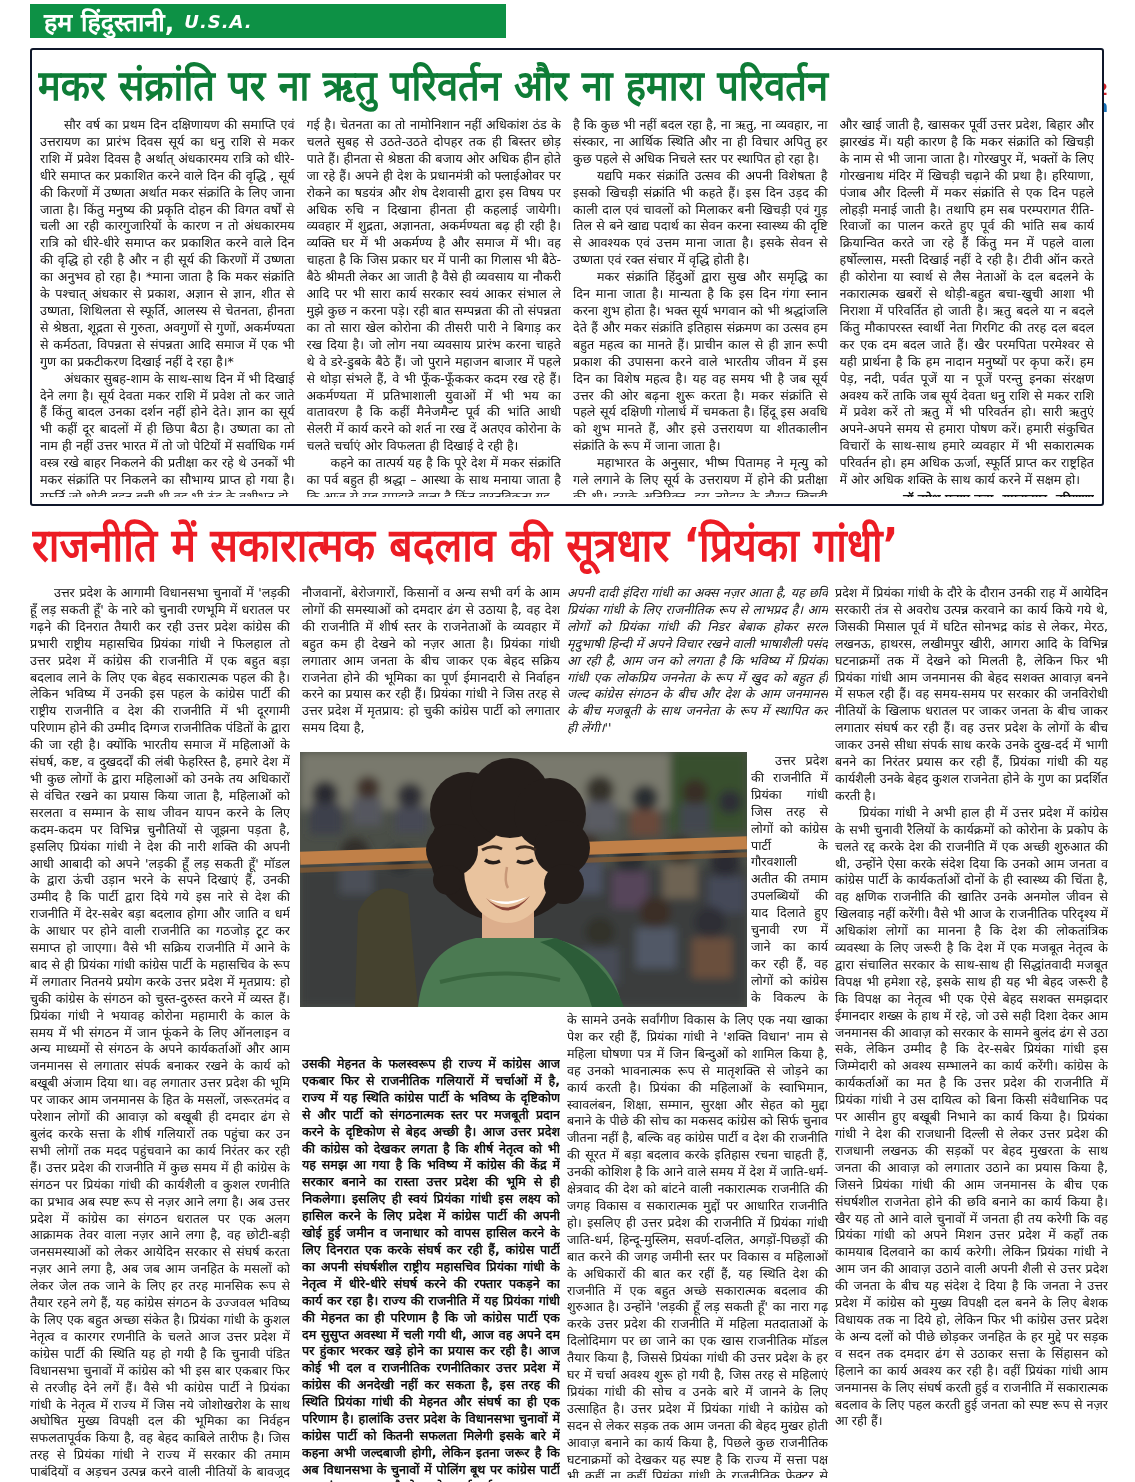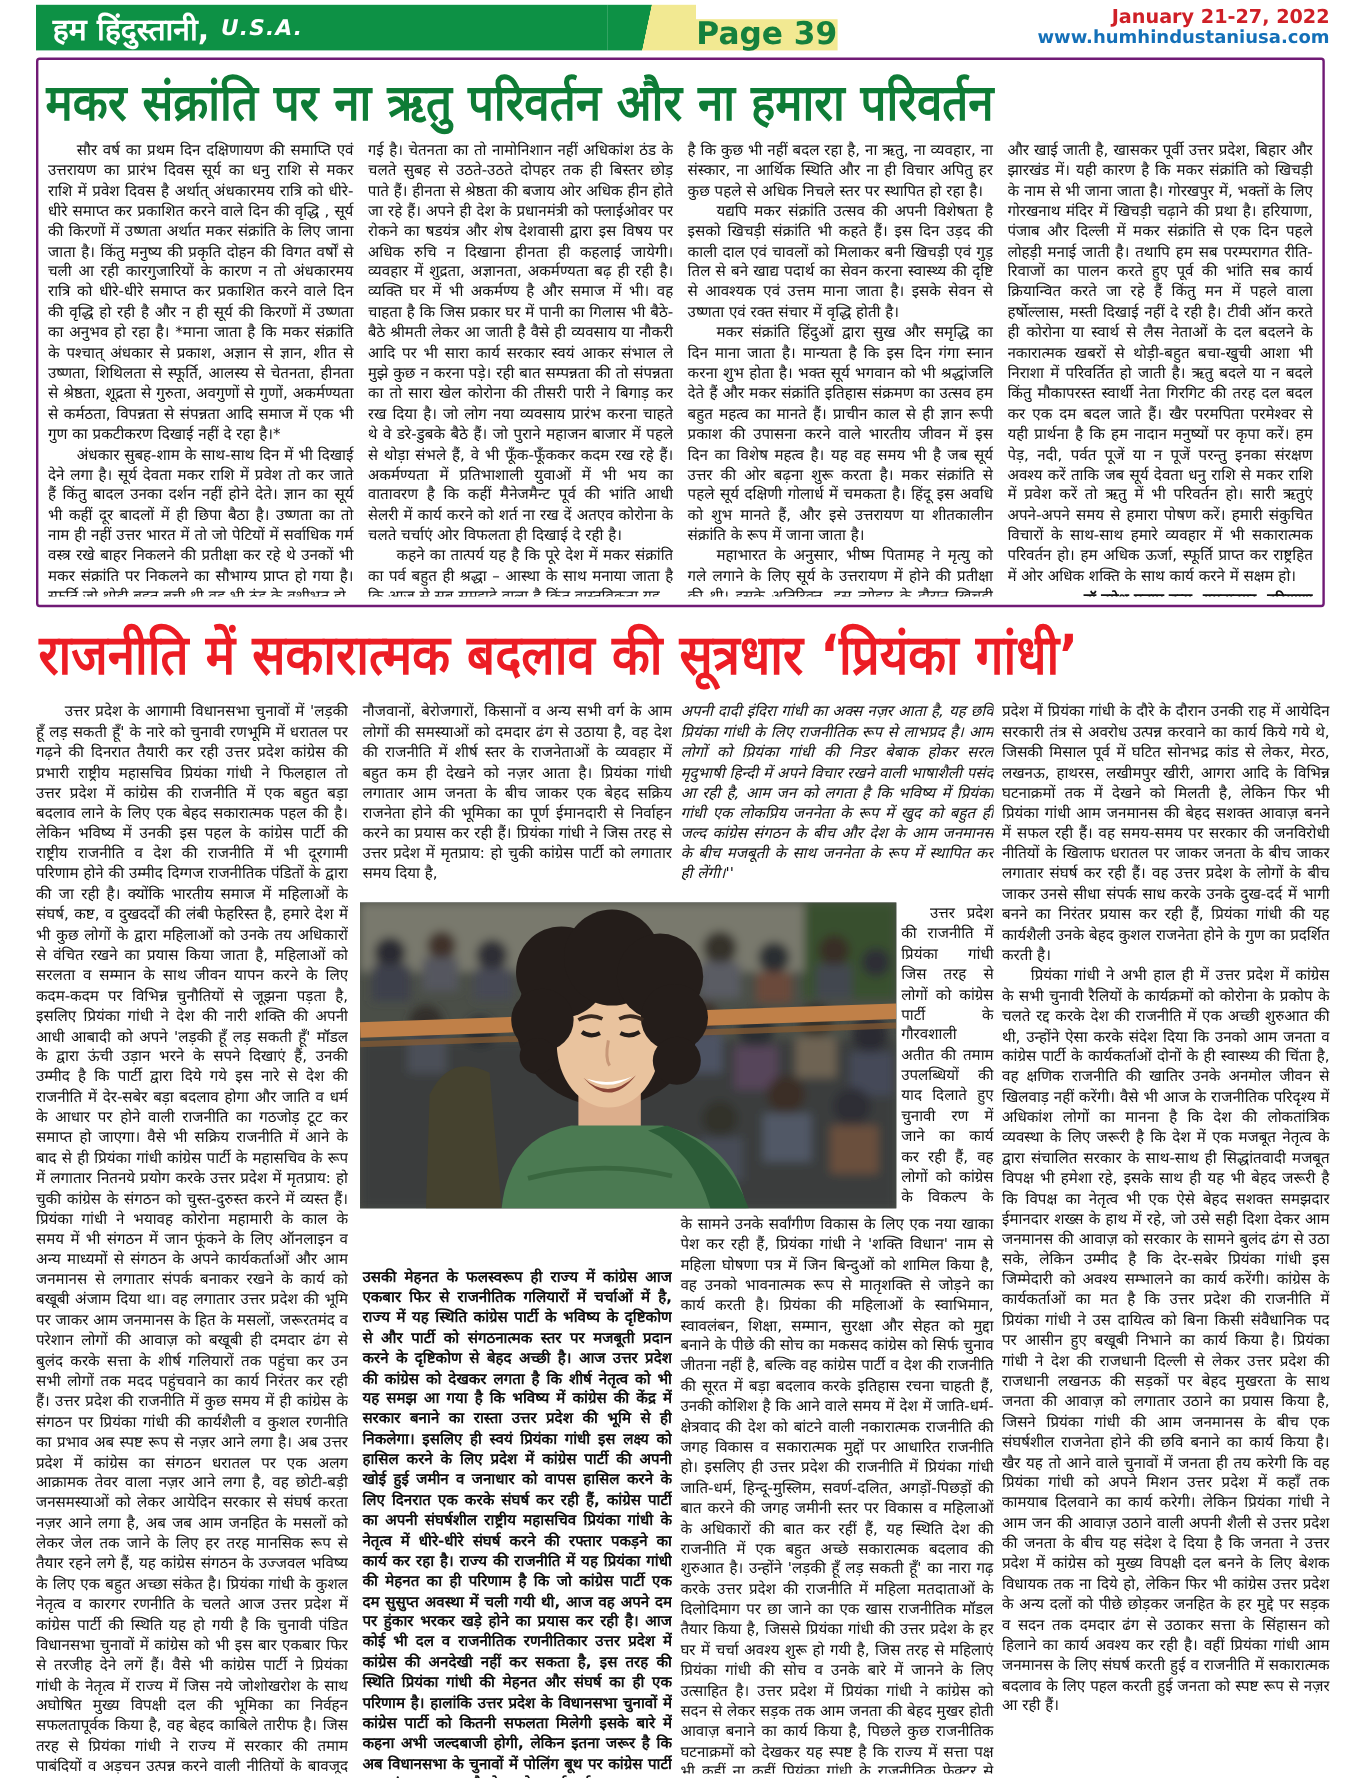--- a/index.html
+++ b/index.html
@@ -1,33 +1,33 @@
 <!DOCTYPE html>
 <html><head>
 <meta charset="utf-8">
 <style>
   html,body { margin:0; padding:0; background:#e8e8e8; }
   .page { position:relative; width:1135px; height:1482px; background:#ffffff;
           font-family:"DejaVu Sans",sans-serif; overflow:hidden; margin:0 auto; }
 
   
-  .header { position:absolute; left:30px; top:4px; width:1078px; height:38px; display:flex; align-items:stretch; }
+  .header { position:absolute; left:30px; top:4px; width:1078px; height:38px; display:flex; align-items:stretch;flex-direction:column; }
   .m-green { width:462px; background:#0d9145; color:#fff; display:flex; align-items:center; padding-left:14px; }
   .m-title { font-size:25px; font-weight:bold; }
   .m-usa { font-size:18px; font-weight:bold; font-style:italic; margin-left:10px; letter-spacing:1px; }
   .m-wedge { width:74px; background:linear-gradient(102deg,#0d9145 45%,#f2e992 45.5%); }
   .m-page { width:118px; background:#f2e992; display:flex; align-items:center; justify-content:center;
             font-size:26px; font-weight:bold; color:#15803d;margin-top:12px; }
   .m-right { flex:1; text-align:right; line-height:1.15; padding-top:1px;padding-left:27px; }
   .m-date { color:#cf2027; font-weight:bold; font-size:16px; }
   .m-url { color:#1470b8; font-weight:bold; font-size:15px; }
 
   
   .article1 { position:absolute; left:30px; top:48px; width:1074px; height:458px;
-              border:2px solid #701a75; border-radius:3px; box-sizing:border-box; background:#fff; }
+              border:2px solid #0f172a; border-radius:3px; box-sizing:border-box; background:#fff; }
   .a1-headline { margin:5px 6px 4px 6px; font-size:38px; font-weight:bold; color:#0e7c36;
                  white-space:nowrap; overflow:hidden; transform:scaleY(1.1); transform-origin:top left; }
   .a1-cols { display:flex; gap:12px; padding:6px 8px 0 8px; height:380px; overflow:hidden;justify-content:center; }
   .ncol { flex:1; font-size:12.6px; line-height:16.9px; text-align:justify; overflow:hidden; color:#111; }
   .ncol p { margin:0; text-indent:24px; }
   .ncol p.cont { text-indent:0; }
   .byline { font-weight:bold; text-align:right; text-indent:0 !important; margin-top:2px !important; }
 
   
   .a2-headline { position:absolute; left:32px; top:512px; width:1076px; font-size:41px; font-weight:bold;

